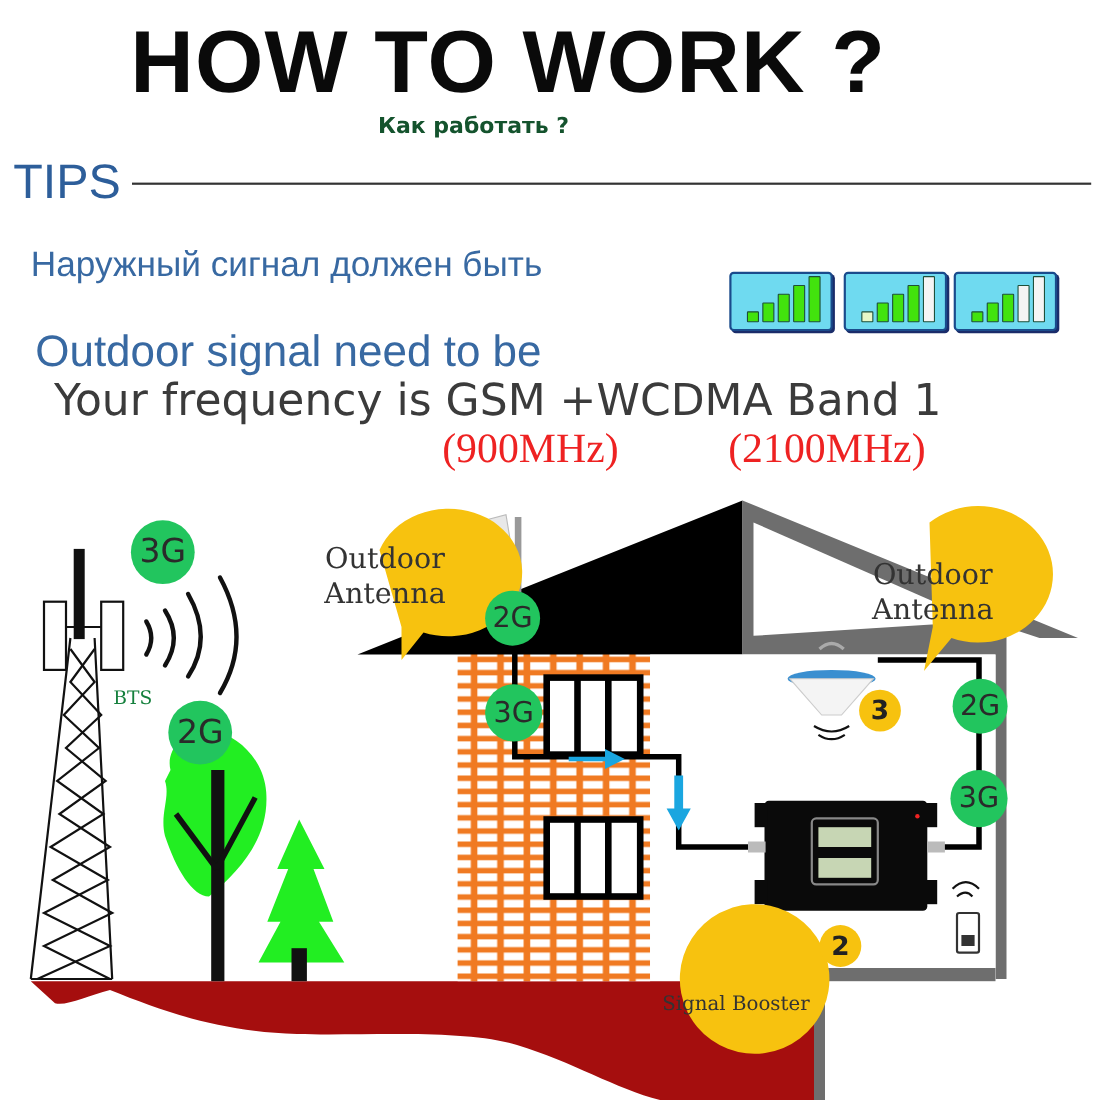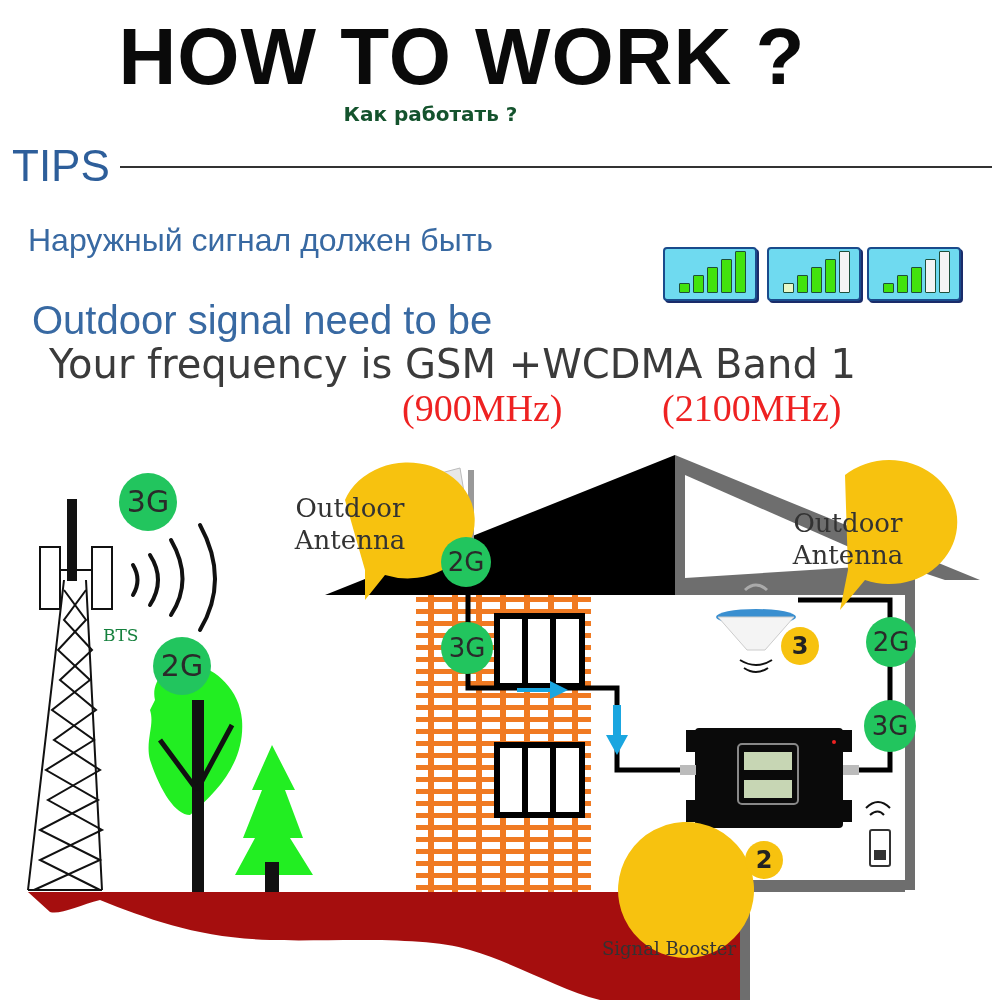--- a/index.html
+++ b/index.html
@@ -160,21 +160,21 @@
 </svg>
 
 <div class="abs bubble-text" style="left:285px;top:492px;width:130px;font-size:26px;">
   <div>Outdoor</div>
   <div>Antenna</div>
 </div>
 <div class="abs bubble-text" style="left:783px;top:507px;width:130px;font-size:26px;">
   <div>Outdoor</div>
   <div>Antenna</div>
 </div>
-<div class="abs bubble-text" style="left:598px;top:933px;width:142px;font-size:18px;">Signal Booster</div>
+<div class="abs bubble-text" style="left:598px;top:897px;width:142px;font-size:18px;">Signal Booster</div>
 
 <div class="abs bts">BTS</div>
 
 <div class="abs badge" style="left:119px;top:473px;">3G</div>
 <div class="abs badge" style="left:153px;top:637px;">2G</div>
 <div class="abs badge" style="left:441px;top:537px;width:50px;height:50px;line-height:50px;font-size:26px;">2G</div>
 <div class="abs badge" style="left:441px;top:622px;width:52px;height:52px;line-height:52px;font-size:26px;">3G</div>
 <div class="abs badge" style="left:866px;top:617px;width:50px;height:50px;line-height:50px;font-size:26px;">2G</div>
 <div class="abs badge" style="left:864px;top:700px;width:52px;height:52px;line-height:52px;font-size:26px;">3G</div>
 

